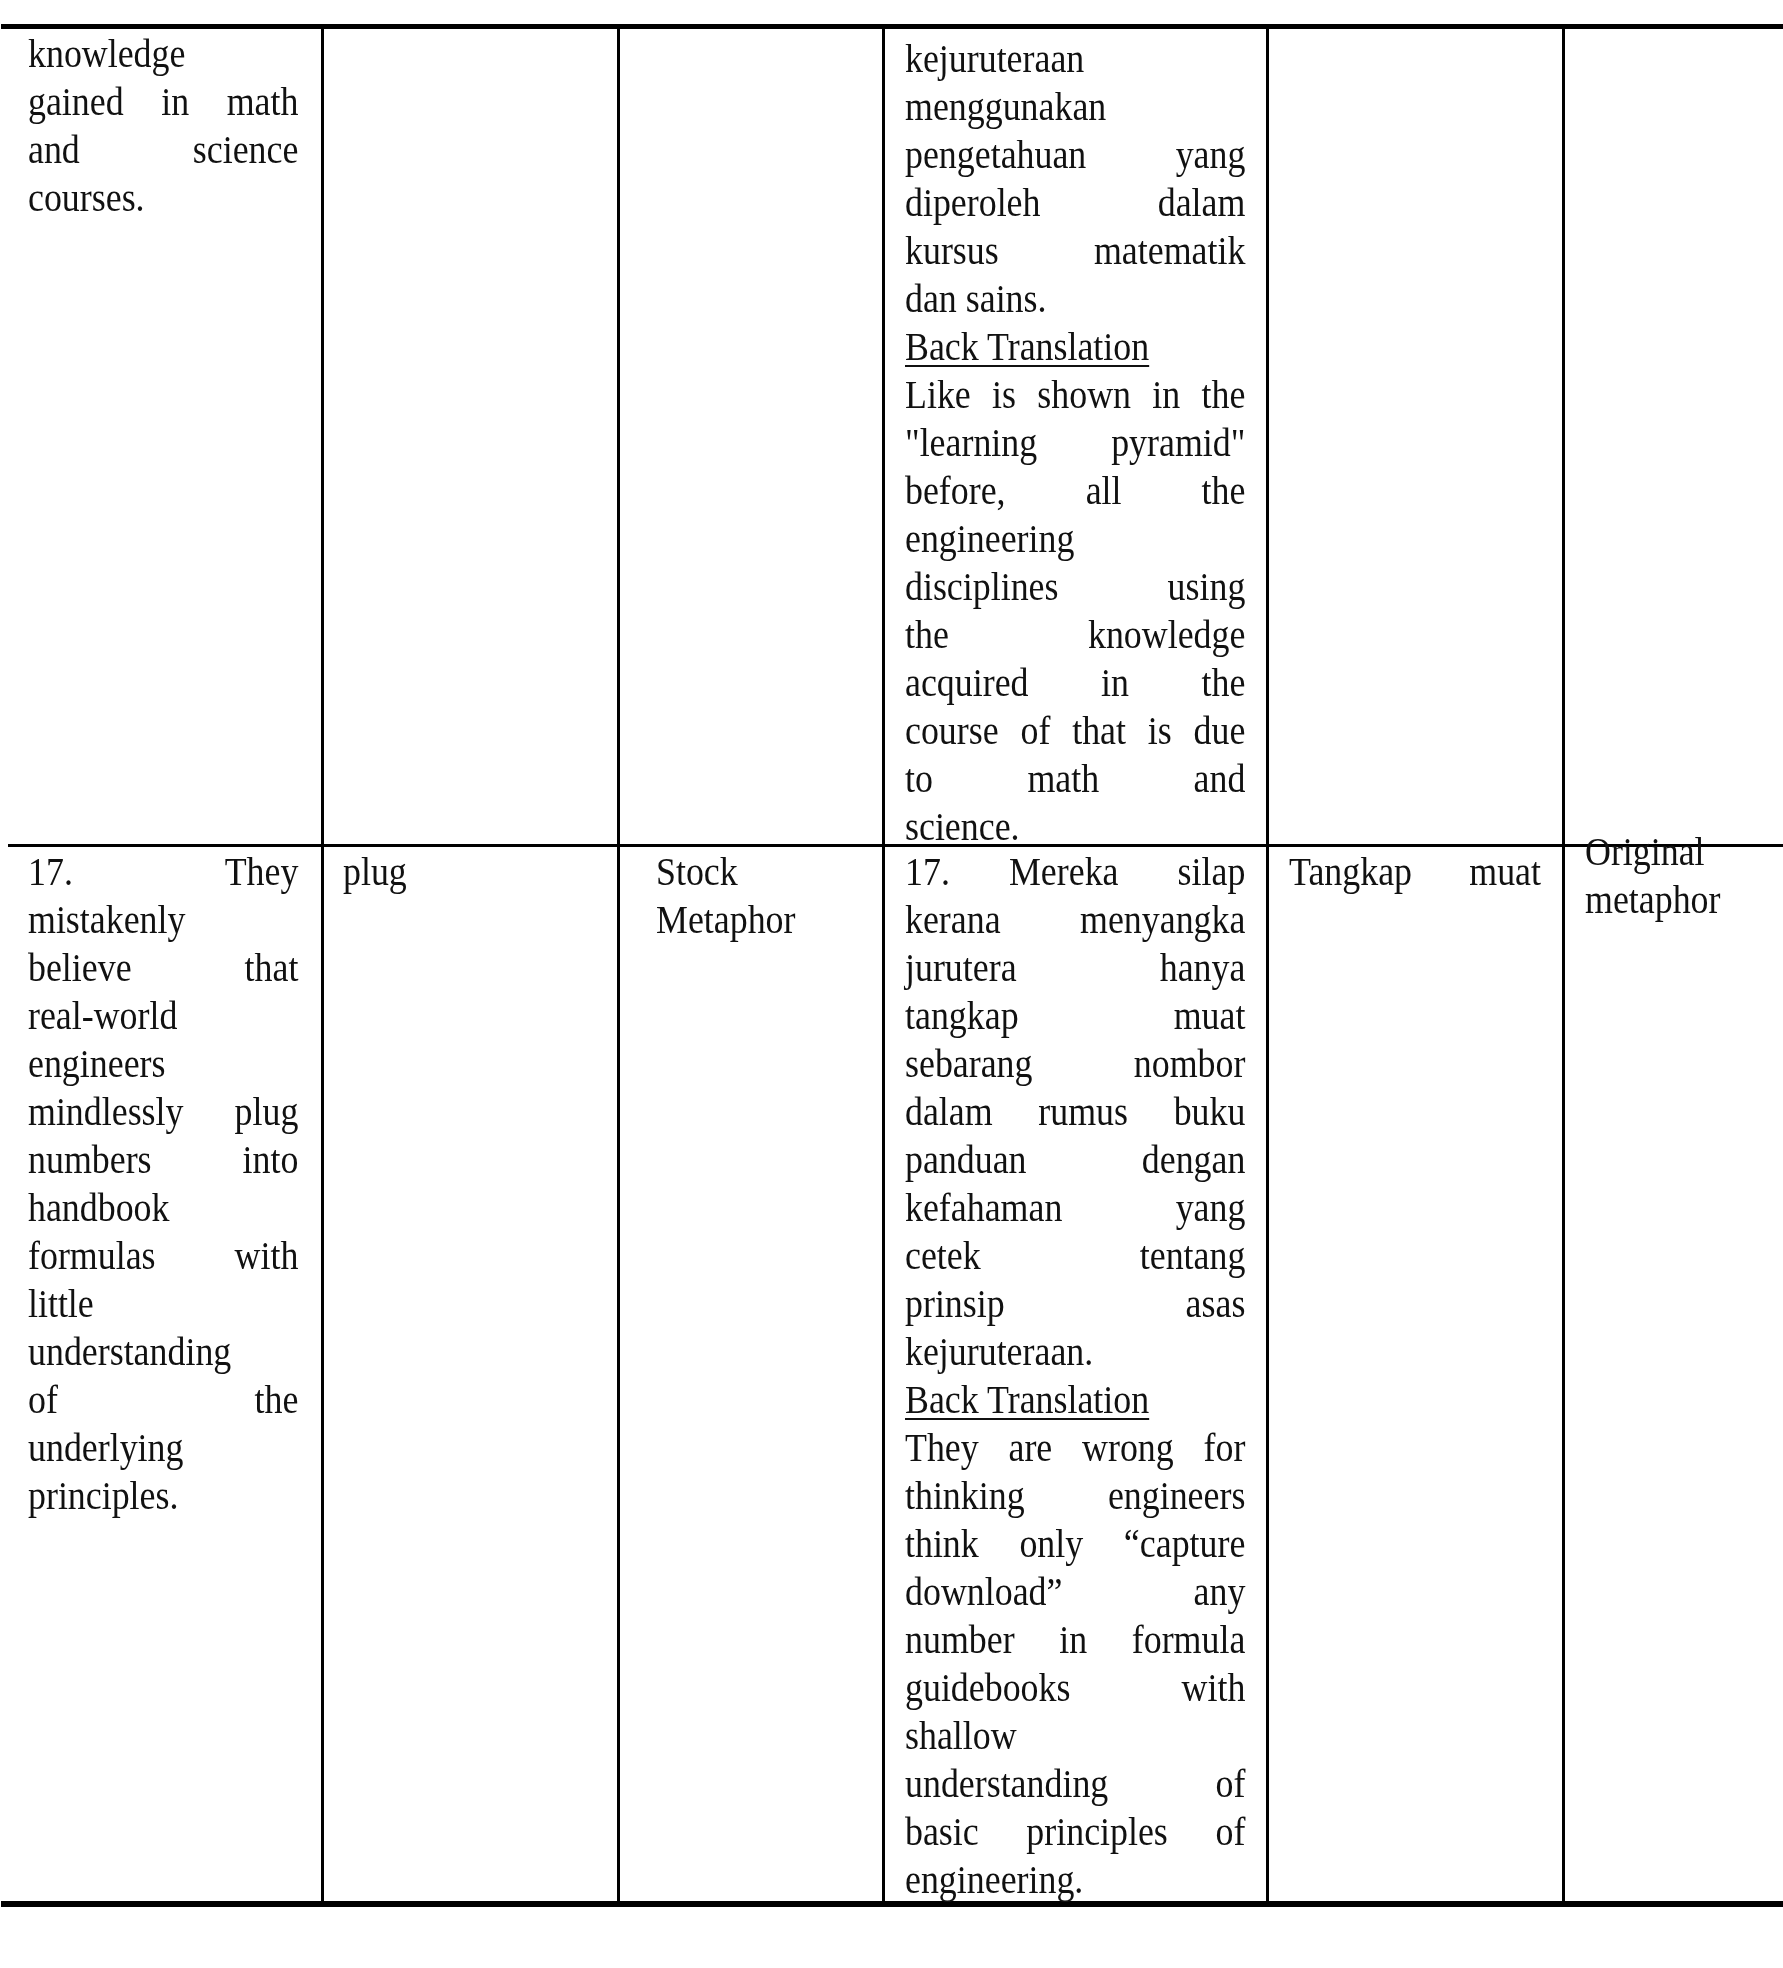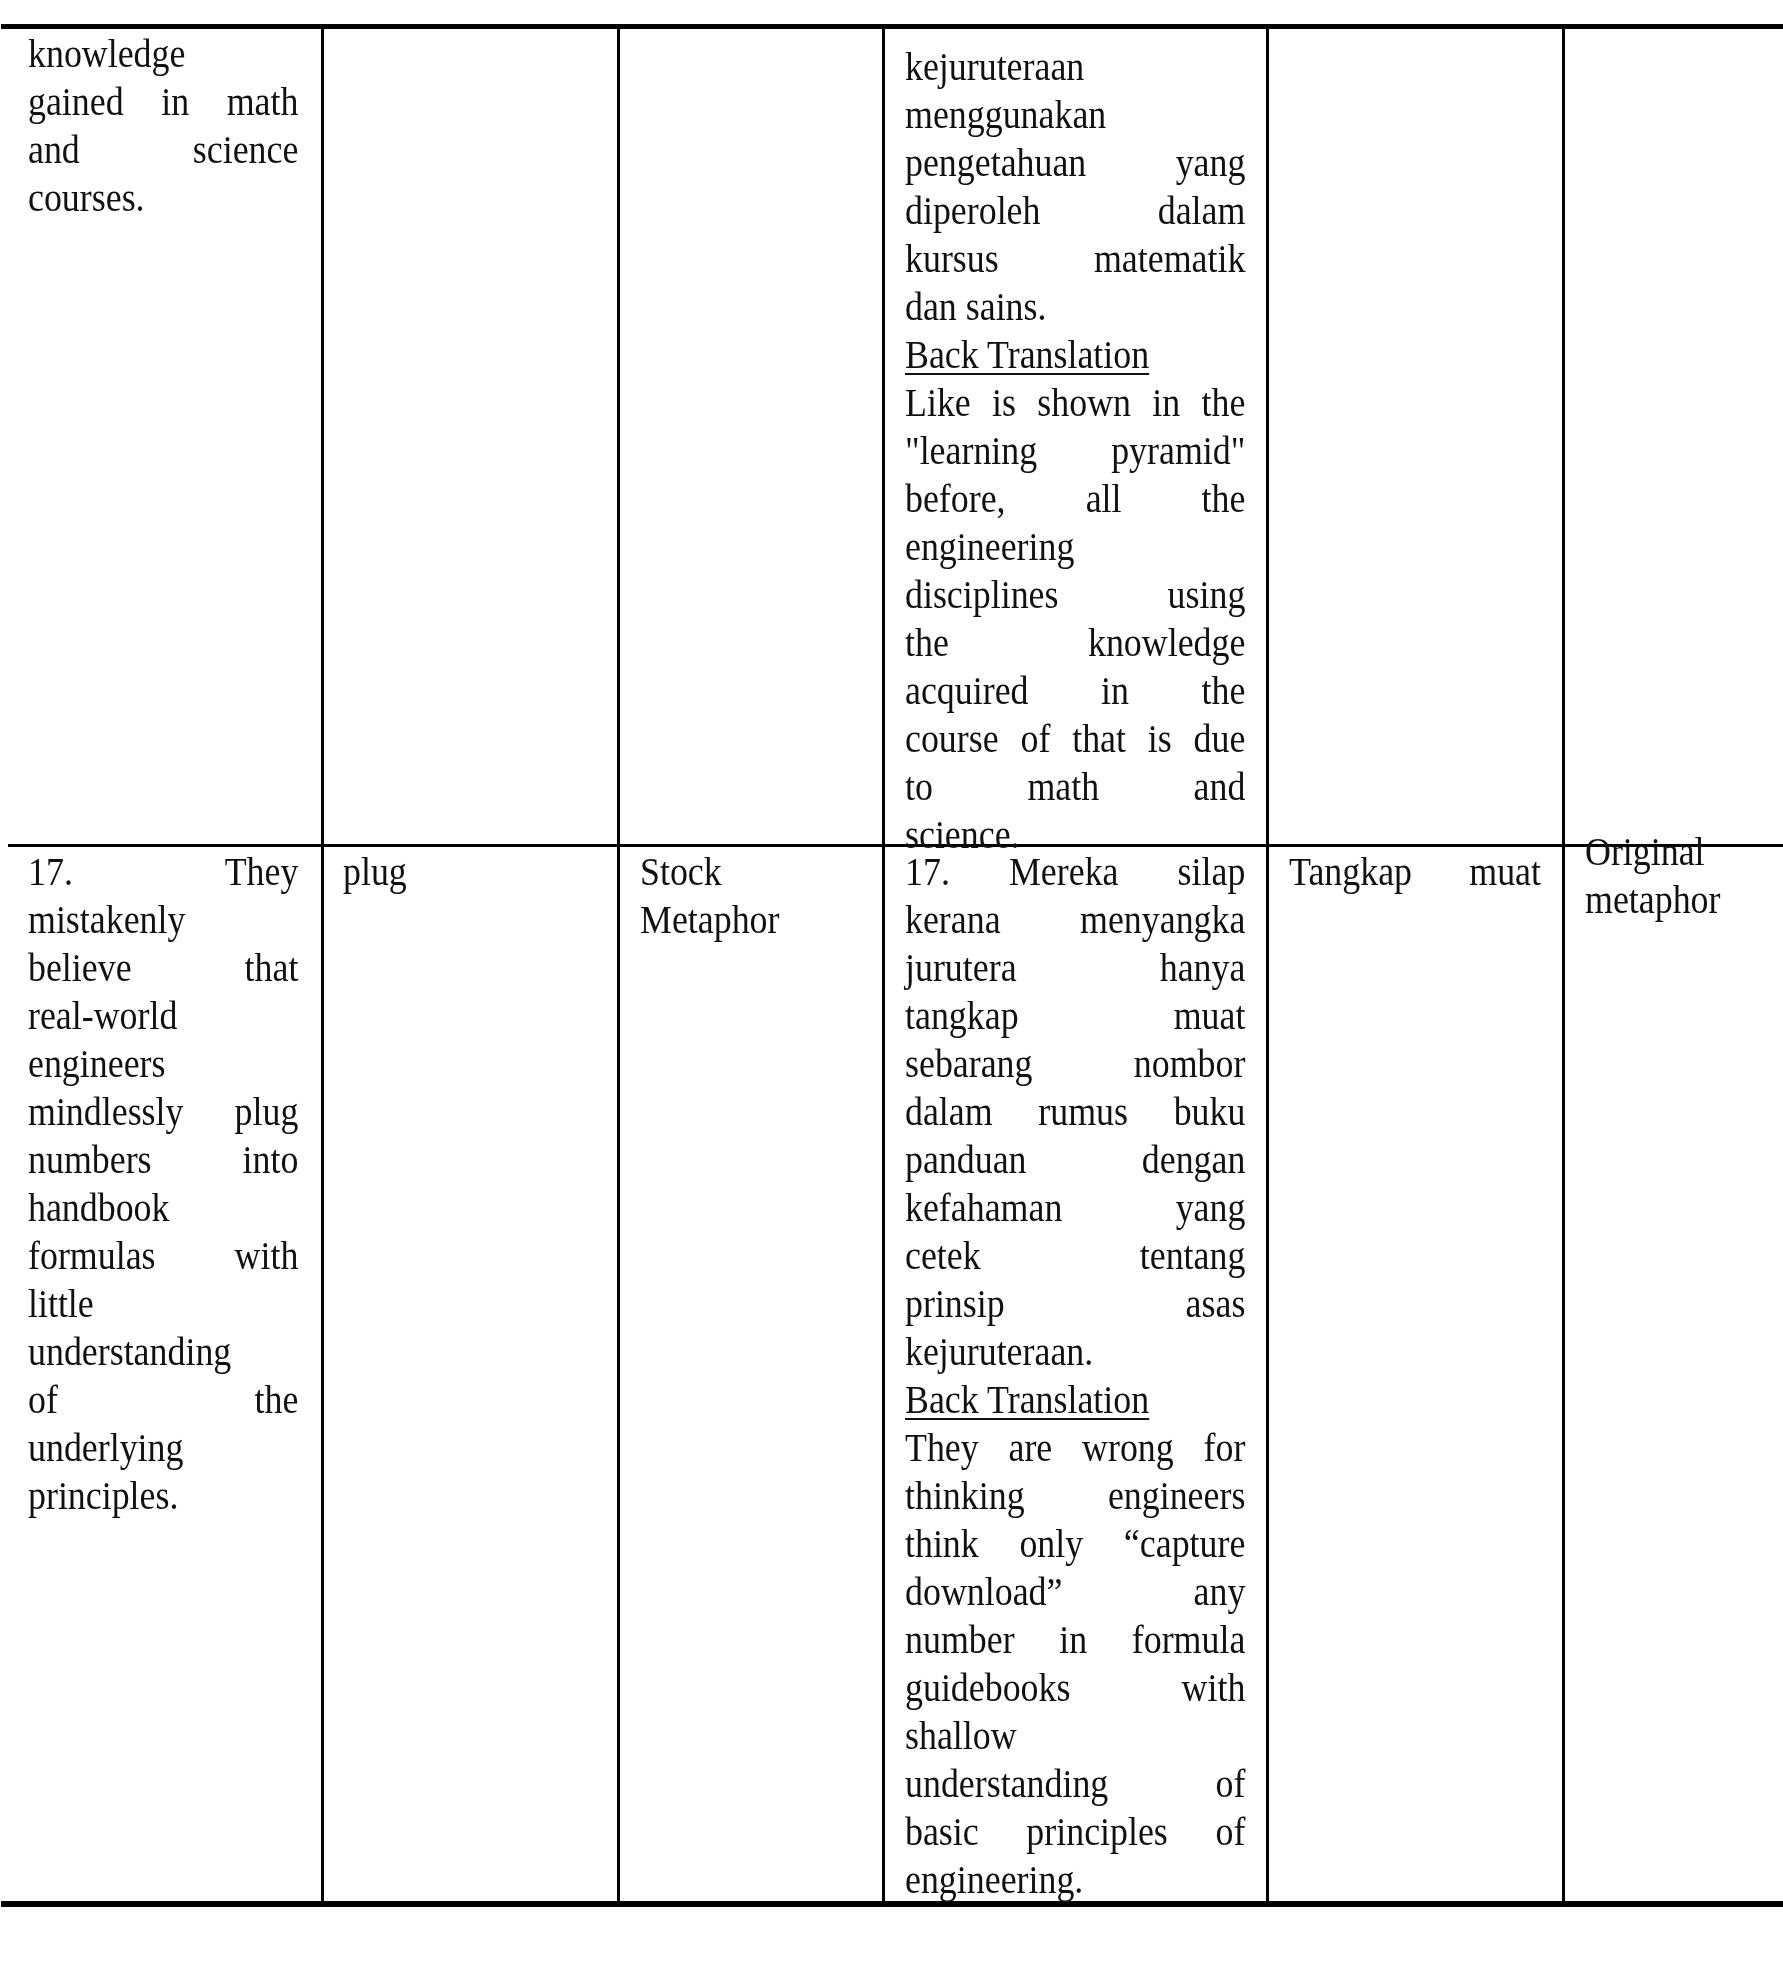--- a/index.html
+++ b/index.html
@@ -43,21 +43,21 @@
         </span>
         <span class="ln">courses.</span>
       </div>
   </div>
   <div class="cell" style="left:343px; top:29px; width:252px;">
     <div class="scaler" style="width:288px">
         <span class="ln"></span>
       </div>
   </div>
   <div class="cell" style="left:640px; top:29px; width:222px;"></div>
-  <div class="cell" style="left:905px; top:42px; width:340px;">
+  <div class="cell" style="left:905px; top:34px; width:340px;">
     <div class="scaler" style="width:389px">
         <span class="ln">kejuruteraan</span>
         <span class="ln">menggunakan</span>
         <span class="ln j">
           <span>pengetahuan</span>
           <span>yang</span>
         </span>
         <span class="ln j">
           <span>diperoleh</span>
           <span>dalam</span>
@@ -154,21 +154,21 @@
         </span>
         <span class="ln">underlying</span>
         <span class="ln">principles.</span>
       </div>
   </div>
   <div class="cell" style="left:343px; top:847px; width:252px;">
     <div class="scaler" style="width:288px">
         <span class="ln">plug</span>
       </div>
   </div>
-  <div class="cell" style="left:640px; top:847px; width:222px;">
+  <div class="cell" style="left:656px; top:847px; width:222px;">
     <div class="scaler" style="width:254px">
       <span class="ln">Stock</span>
       <span class="ln">Metaphor</span>
     </div>
   </div>
   <div class="cell" style="left:905px; top:847px; width:340px;">
     <div class="scaler" style="width:389px">
         <span class="ln j">
           <span>17.</span>
           <span>Mereka</span>

